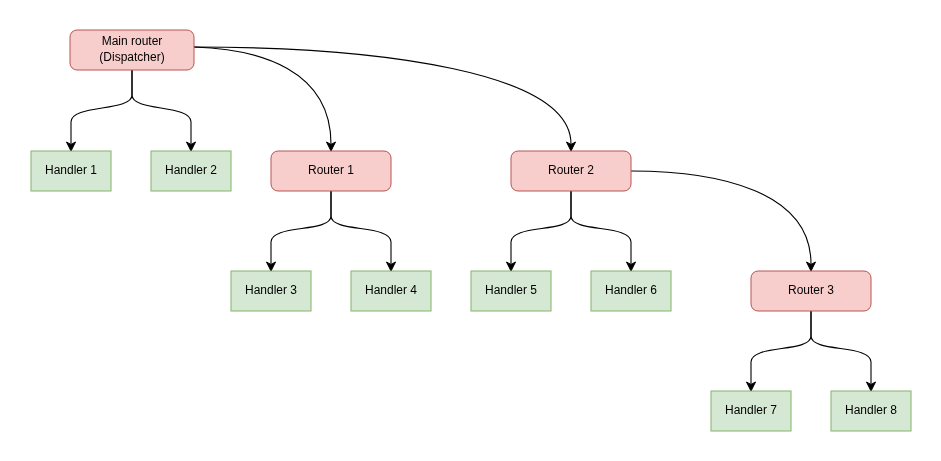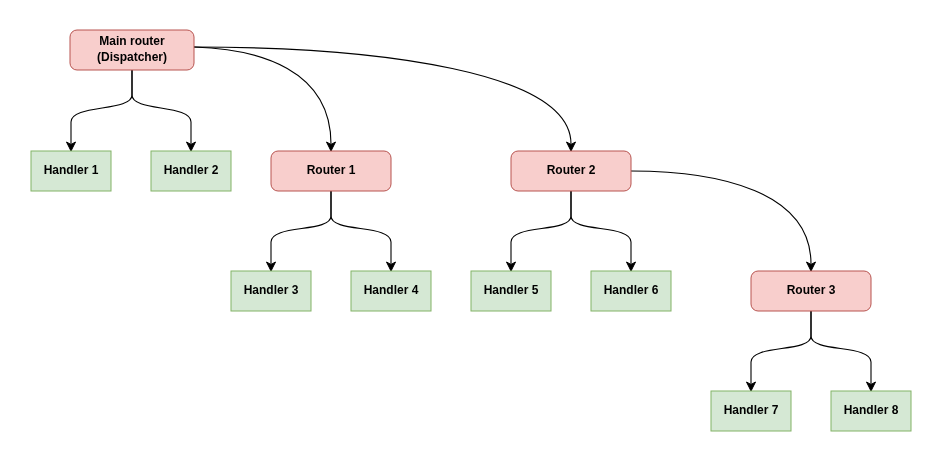--- a/index.html
+++ b/index.html
@@ -9,21 +9,20 @@
   }
   body {
     font-family: "Liberation Sans", sans-serif;
   }
   #diagram-canvas {
     position: relative;
     width: 941px;
     height: 461px;
     background: #ffffff;
     overflow: hidden;
-    font-weight: bold;
   }
   #diagram-svg {
     position: absolute;
     top: 0;
     left: 0;
     width: 941px;
     height: 461px;
   }
   .node-label {
     font-family: "Liberation Sans", sans-serif;

